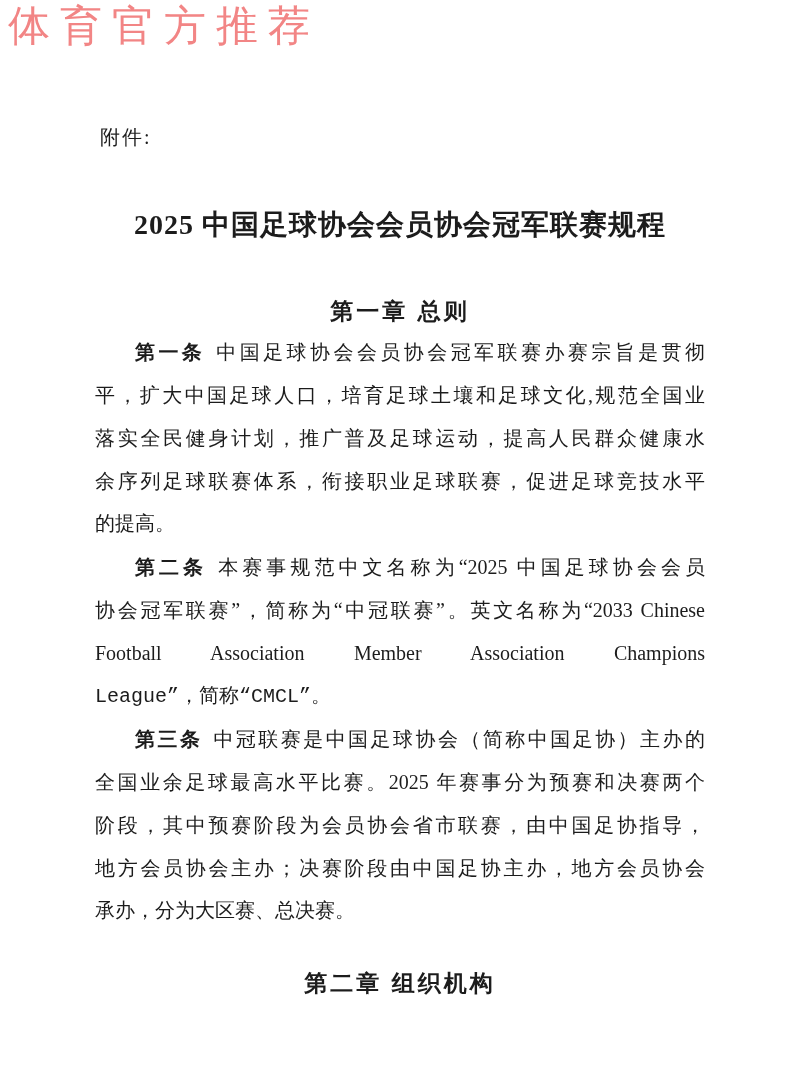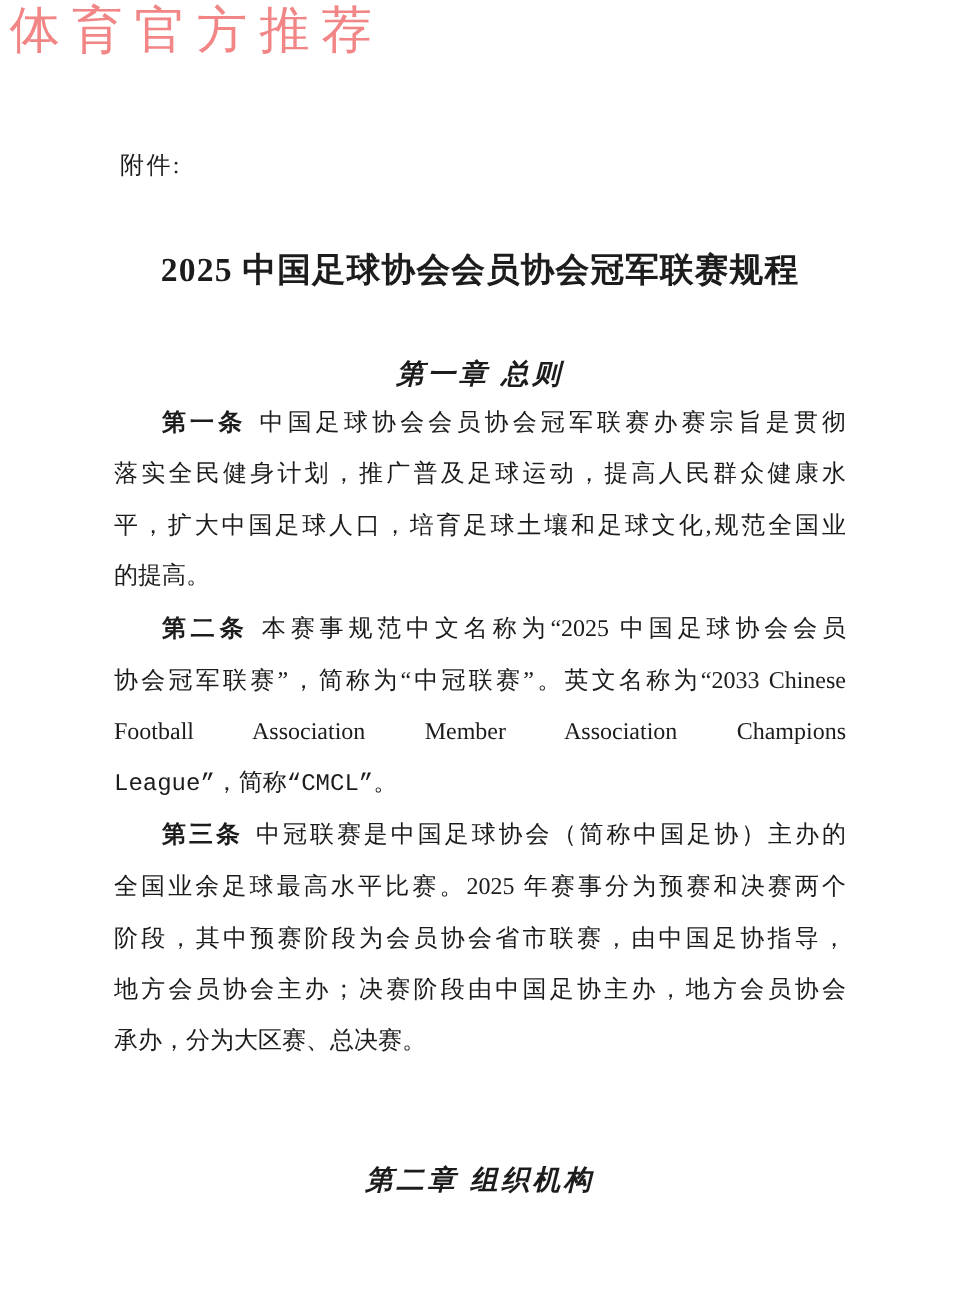--- a/index.html
+++ b/index.html
@@ -45,21 +45,20 @@
   .chapter {
     position: absolute;
     left: 0;
     width: 100%;
     margin: 0;
     text-align: center;
     font-size: 23px;
     font-weight: bold;
     letter-spacing: 3px;
     font-family: "Liberation Sans", "DejaVu Sans", sans-serif;
-    font-style: italic;
   }
   .chapter-1 { top: 296px; }
   .chapter-2 { top: 968px; }
   .body-text {
     position: absolute;
     top: 331px;
     left: 95px;
     width: 610px;
     font-size: 20px;
     line-height: 43px;
@@ -86,22 +85,23 @@
 
   <div class="attachment">附件:</div>
 
   <h1 class="doc-title">2025 中国足球协会会员协会冠军联赛规程</h1>
 
   <h2 class="chapter chapter-1">第一章 总则</h2>
 
   <div class="body-text">
 
     <div class="line indent"><span class="article-label">第一条</span><span>中国足球协会会员协会冠军联赛办赛宗旨是贯彻</span></div>
+    <div class="line">平，扩大中国足球人口，培育足球土壤和足球文化,规范全国业</div>
     <div class="line">落实全民健身计划，推广普及足球运动，提高人民群众健康水</div>
-    <div class="line">平，扩大中国足球人口，培育足球土壤和足球文化,规范全国业</div>
+    <div class="line">余序列足球联赛体系，衔接职业足球联赛，促进足球竞技水平</div>
     <div class="line last">的提高。</div>
 
     <div class="line indent"><span class="article-label">第二条</span><span>本赛事规范中文名称为“2025 中国足球协会会员</span></div>
     <div class="line">协会冠军联赛”，简称为“中冠联赛”。英文名称为“2033 Chinese</div>
     <div class="line">Football Association Member Association Champions</div>
     <div class="line last">League”，简称“CMCL”。</div>
 
     <div class="line indent"><span class="article-label">第三条</span><span>中冠联赛是中国足球协会（简称中国足协）主办的</span></div>
     <div class="line">全国业余足球最高水平比赛。2025 年赛事分为预赛和决赛两个</div>
     <div class="line">阶段，其中预赛阶段为会员协会省市联赛，由中国足协指导，</div>

